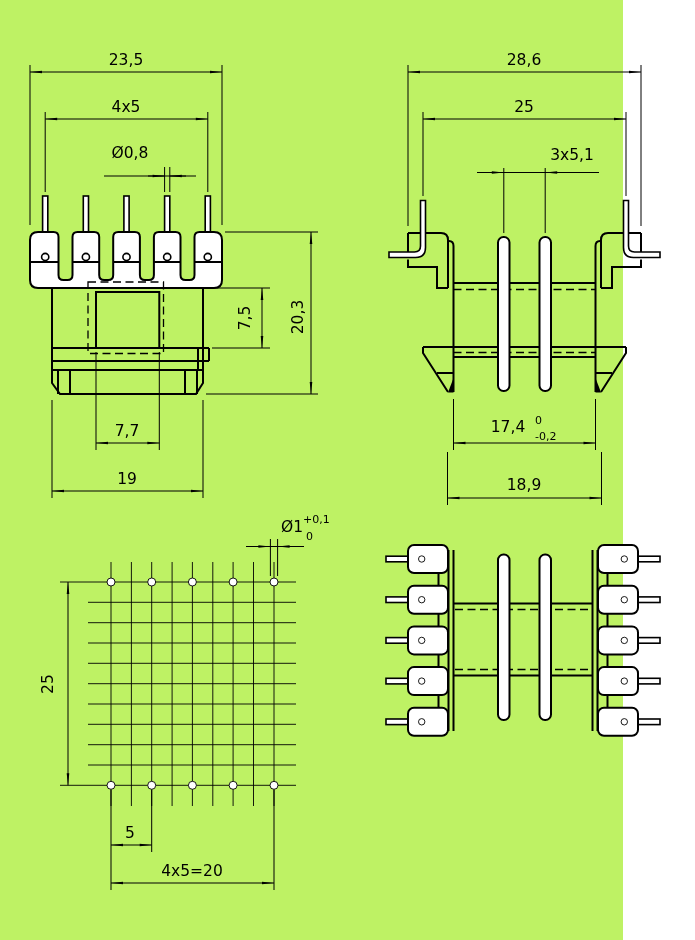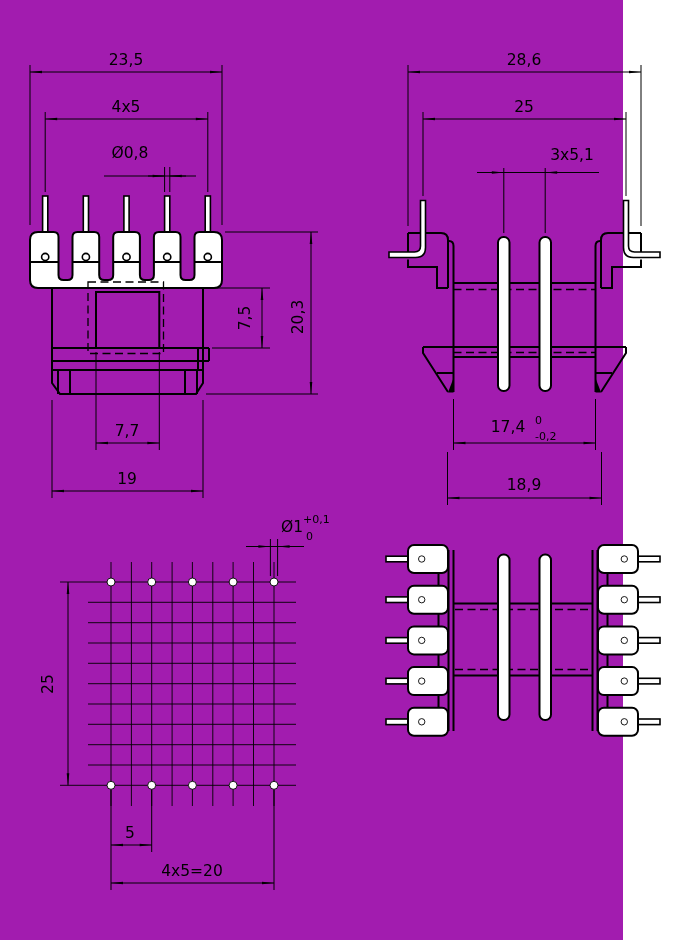--- a/index.html
+++ b/index.html
@@ -1,16 +1,16 @@
 <!DOCTYPE html>
 <html><head>
 <meta charset="utf-8">
 <style>
   html,body{margin:0;padding:0;background:#fff;}
-  #sheet{width:623px;height:940px;background:#a21caf;position:relative;margin:0;}
+  #sheet{width:623px;height:940px;background:#bef264;position:relative;margin:0;}
   svg{display:block;}
   .thick{stroke:#000;stroke-width:2;fill:none;}
   .med{stroke:#000;stroke-width:1.6;fill:none;}
   .thin{stroke:#000;stroke-width:1;fill:none;}
   .grid{stroke:#000;stroke-width:0.9;fill:none;}
   .dash{stroke:#000;stroke-width:1.3;fill:none;stroke-dasharray:8 4.5;}
   .wfill{fill:#fff;}
   .blk{fill:#000;stroke:none;}
   .dim{stroke:#000;stroke-width:1;fill:none;marker-start:url(#arr);marker-end:url(#arr);}
   .dimend{stroke:#000;stroke-width:1;fill:none;marker-end:url(#arr);}

